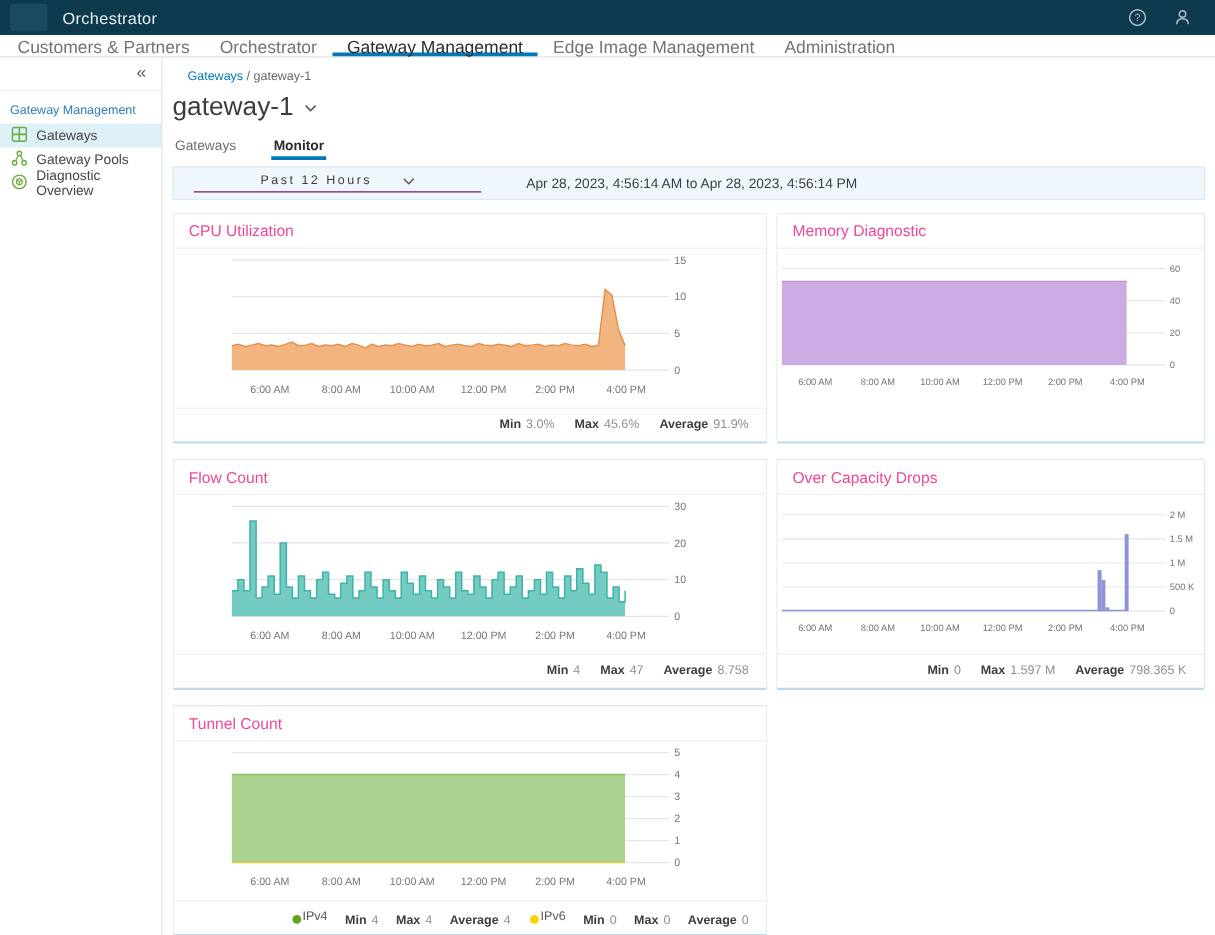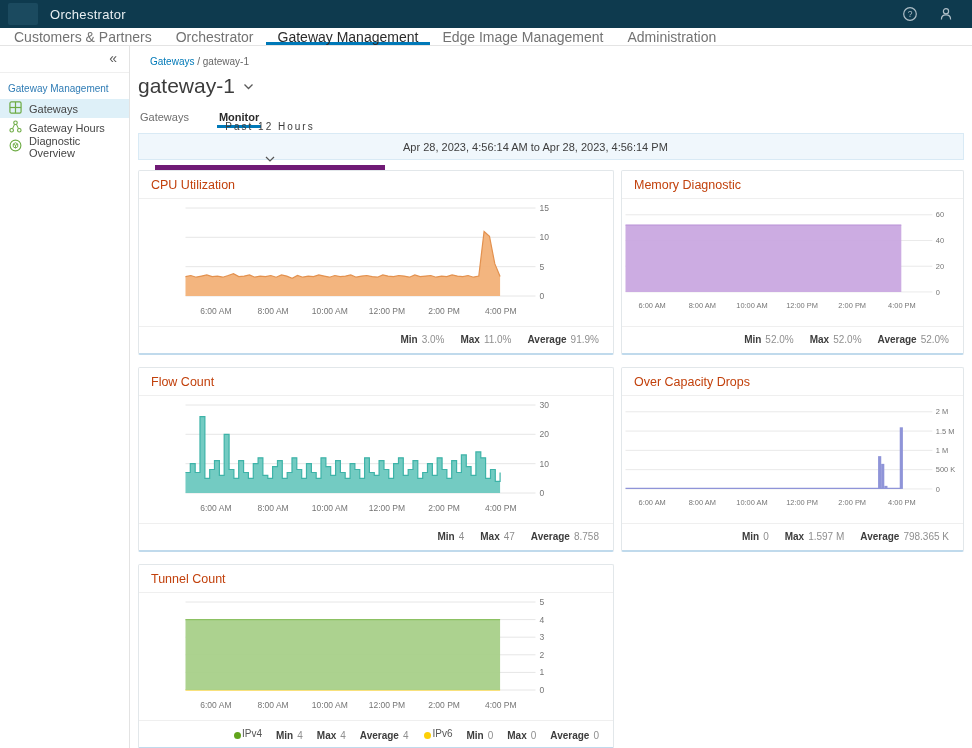--- a/index.html
+++ b/index.html
@@ -35,28 +35,28 @@
   .breadcrumb a { color:#0079b8; text-decoration:none; cursor:pointer; }
   .page-title-row { display:flex; align-items:center; gap:8px; }
   .page-title { font-size:21px; font-weight:300; color:#3c3c3c; }
   .page-tabs { display:flex; margin-top:13px; }
   .page-tab { font-size:11px; color:#6e6e6e; padding:0 2px 5px 2px; margin-right:26px; cursor:pointer; }
   .page-tab.active { color:#2b2b2b; font-weight:700; border-bottom:3px solid #0079b8; padding-bottom:2px;text-align:right; }
 
   .time-bar { margin-top:5px; height:27px; background:#f0f7fc; border:1px solid #d9eaf5;
     display:flex; align-items:center; }
   .time-select { width:230px; margin-left:16px; display:flex; align-items:center; justify-content:center;
-    gap:24px; border-bottom:7px solid #701a75; padding-bottom:3px; cursor:pointer;flex-direction:column; }
+    gap:24px; border-bottom:1px solid #701a75; padding-bottom:3px; cursor:pointer; }
   .time-select-label { font-size:10px; color:#3c3c3c; letter-spacing:2px; }
-  .time-text { margin-left:18px; font-size:11px; color:#3e3e3e; }
+  .time-text { margin-left:36px; font-size:11px; color:#3e3e3e; }
 
   
   .charts-grid { margin-top:10px; display:grid; grid-template-columns:1fr 1fr; gap:12px 7px; }
   .card { background:#fff; border:1px solid #e2e7ea; border-bottom:2px solid #c0daec; border-radius:2px; }
-  .card-title { font-size:12.5px; color:#c2410c; padding:7px 12px 6px 12px; border-bottom:1px solid #efefef; }
+  .card-title { font-size:12.5px; color:#ec4899; padding:7px 12px 6px 12px; border-bottom:1px solid #efefef; }
   .card-plot { display:block; margin-top:1px; }
   .card-footer { border-top:1px solid #efefef; padding:7px 14px; display:flex; justify-content:flex-end;
     align-items:baseline; gap:16px; font-size:10px; height:27px; }
   .card-footer.legend-footer { justify-content:space-between; padding-left:95px; }
   .stat-label { font-weight:700; color:#3d3d3d; }
   .stat-value { color:#8f8f8f; margin-left:4px; }
   .legend-group { display:flex; align-items:baseline; gap:14px; }
   .legend-key { display:flex; align-items:flex-end; gap:1px; }
   .legend-dot { width:7px; height:7px; border-radius:50%; display:inline-block; }
   .legend-name { color:#555; font-size:10px; }
@@ -108,21 +108,21 @@
           <span>Gateways</span>
         </div>
         <div class="side-item">
           <span><svg width="13" height="13" viewBox="0 0 14 14">
               <circle cx="7" cy="3" r="1.9" fill="none" stroke="#6dab44" stroke-width="1.2"></circle>
               <circle cx="2.9" cy="11" r="1.9" fill="none" stroke="#6dab44" stroke-width="1.2"></circle>
               <circle cx="11.1" cy="11" r="1.9" fill="none" stroke="#6dab44" stroke-width="1.2"></circle>
               <line x1="6" y1="4.7" x2="3.8" y2="9.3" stroke="#6dab44" stroke-width="1.1"></line>
               <line x1="8" y1="4.7" x2="10.2" y2="9.3" stroke="#6dab44" stroke-width="1.1"></line>
             </svg></span>
-          <span>Gateway Hours</span>
+          <span>Gateway Pools</span>
         </div>
         <div class="side-item">
           <span><svg width="13" height="13" viewBox="0 0 14 14">
               <circle cx="7" cy="7" r="5.8" fill="none" stroke="#6dab44" stroke-width="1.2"></circle>
               <path d="M4.6 5.4 L7 4 L9.4 5.4 L9.4 8.4 L7 9.8 L4.6 8.4 Z M4.6 5.4 L7 6.8 L9.4 5.4 M7 6.8 L7 9.8" fill="none" stroke="#6dab44" stroke-width="1"></path>
             </svg></span>
           <span>Diagnostic Overview</span>
         </div>
       </div>
   </aside>
@@ -170,21 +170,21 @@
             <path d="M4,76.6L9.3,75.5L14.7,77.2L20,76.1L25.3,74.9L30.7,76.6L36,76.1L41.3,77.2L46.7,75.5L52,73.7L57.3,76.6L62.7,76.1L68,74.9L73.3,77.2L78.7,76.1L84,76.6L89.3,75.5L94.7,77.2L100,74.9L105.3,76.1L110.7,78.4L116,75.5L121.3,77.2L126.7,76.1L132,76.6L137.3,74.9L142.7,76.1L148,77.2L153.3,75.5L158.7,76.6L164,76.1L169.3,74.9L174.7,77.2L180,76.1L185.3,75.5L190.7,76.6L196,77.2L201.3,74.9L206.6,76.1L212,76.6L217.3,75.5L222.6,76.1L228,77.2L233.3,74.9L238.6,76.6L244,76.1L249.3,75.5L254.6,77.2L260,76.1L265.3,76.6L270.6,74.9L276,76.1L281.3,76.6L286.6,75.5L292,77.2L297.3,76.1L302.6,31.5L308,36.2L313.3,63.7L318.6,76.6" fill="none" stroke="#e3914e" stroke-width="1.2"></path>
             <text x="34.4" y="114" text-anchor="middle" font-size="8.5" fill="#757575" font-family="Liberation Sans, sans-serif">6:00 AM</text>
             <text x="91.6" y="114" text-anchor="middle" font-size="8.5" fill="#757575" font-family="Liberation Sans, sans-serif">8:00 AM</text>
             <text x="148.3" y="114" text-anchor="middle" font-size="8.5" fill="#757575" font-family="Liberation Sans, sans-serif">10:00 AM</text>
             <text x="205.4" y="114" text-anchor="middle" font-size="8.5" fill="#757575" font-family="Liberation Sans, sans-serif">12:00 PM</text>
             <text x="262.6" y="114" text-anchor="middle" font-size="8.5" fill="#757575" font-family="Liberation Sans, sans-serif">2:00 PM</text>
             <text x="319.3" y="114" text-anchor="middle" font-size="8.5" fill="#757575" font-family="Liberation Sans, sans-serif">4:00 PM</text>
           </svg>
           <div class="card-footer">
             <span><span class="stat-label">Min</span><span class="stat-value">3.0%</span></span>
-            <span><span class="stat-label">Max</span><span class="stat-value">11.0%</span></span>
+            <span><span class="stat-label">Max</span><span class="stat-value">45.6%</span></span>
             <span><span class="stat-label">Average</span><span class="stat-value">91.9%</span></span>
           </div>
         </section>
         <section class="card">
           <div class="card-title">Memory Diagnostic</div>
           <svg viewBox="0 0 389 126" width="100%" height="126" class="card-plot">
             <line x1="4" y1="96" x2="354" y2="96" stroke="#e6e6e6" stroke-width="1"></line>
             <text x="358" y="99" font-size="8.5" fill="#757575" font-family="Liberation Sans, sans-serif">0</text>
             <line x1="4" y1="66.7" x2="354" y2="66.7" stroke="#e6e6e6" stroke-width="1"></line>
             <text x="358" y="69.7" font-size="8.5" fill="#757575" font-family="Liberation Sans, sans-serif">20</text>
@@ -194,25 +194,20 @@
             <text x="358" y="11" font-size="8.5" fill="#757575" font-family="Liberation Sans, sans-serif">60</text>
             <path d="M4,19.7L318.6,19.7L318.6,96L4,96Z" fill="#c9a8e0" fill-opacity="0.95" stroke="none"></path>
             <path d="M4,19.7L318.6,19.7" fill="none" stroke="#b78fd6" stroke-width="1.2"></path>
             <text x="34.4" y="114" text-anchor="middle" font-size="8.5" fill="#757575" font-family="Liberation Sans, sans-serif">6:00 AM</text>
             <text x="91.6" y="114" text-anchor="middle" font-size="8.5" fill="#757575" font-family="Liberation Sans, sans-serif">8:00 AM</text>
             <text x="148.3" y="114" text-anchor="middle" font-size="8.5" fill="#757575" font-family="Liberation Sans, sans-serif">10:00 AM</text>
             <text x="205.4" y="114" text-anchor="middle" font-size="8.5" fill="#757575" font-family="Liberation Sans, sans-serif">12:00 PM</text>
             <text x="262.6" y="114" text-anchor="middle" font-size="8.5" fill="#757575" font-family="Liberation Sans, sans-serif">2:00 PM</text>
             <text x="319.3" y="114" text-anchor="middle" font-size="8.5" fill="#757575" font-family="Liberation Sans, sans-serif">4:00 PM</text>
           </svg>
-          <div class="card-footer">
-            <span><span class="stat-label">Min</span><span class="stat-value">52.0%</span></span>
-            <span><span class="stat-label">Max</span><span class="stat-value">52.0%</span></span>
-            <span><span class="stat-label">Average</span><span class="stat-value">52.0%</span></span>
-          </div>
         </section>
         <section class="card">
           <div class="card-title">Flow Count</div>
           <svg viewBox="0 0 389 126" width="100%" height="126" class="card-plot">
             <line x1="4" y1="96" x2="354" y2="96" stroke="#e6e6e6" stroke-width="1"></line>
             <text x="358" y="99" font-size="8.5" fill="#757575" font-family="Liberation Sans, sans-serif">0</text>
             <line x1="4" y1="66.7" x2="354" y2="66.7" stroke="#e6e6e6" stroke-width="1"></line>
             <text x="358" y="69.7" font-size="8.5" fill="#757575" font-family="Liberation Sans, sans-serif">10</text>
             <line x1="4" y1="37.3" x2="354" y2="37.3" stroke="#e6e6e6" stroke-width="1"></line>
             <text x="358" y="40.3" font-size="8.5" fill="#757575" font-family="Liberation Sans, sans-serif">20</text>

